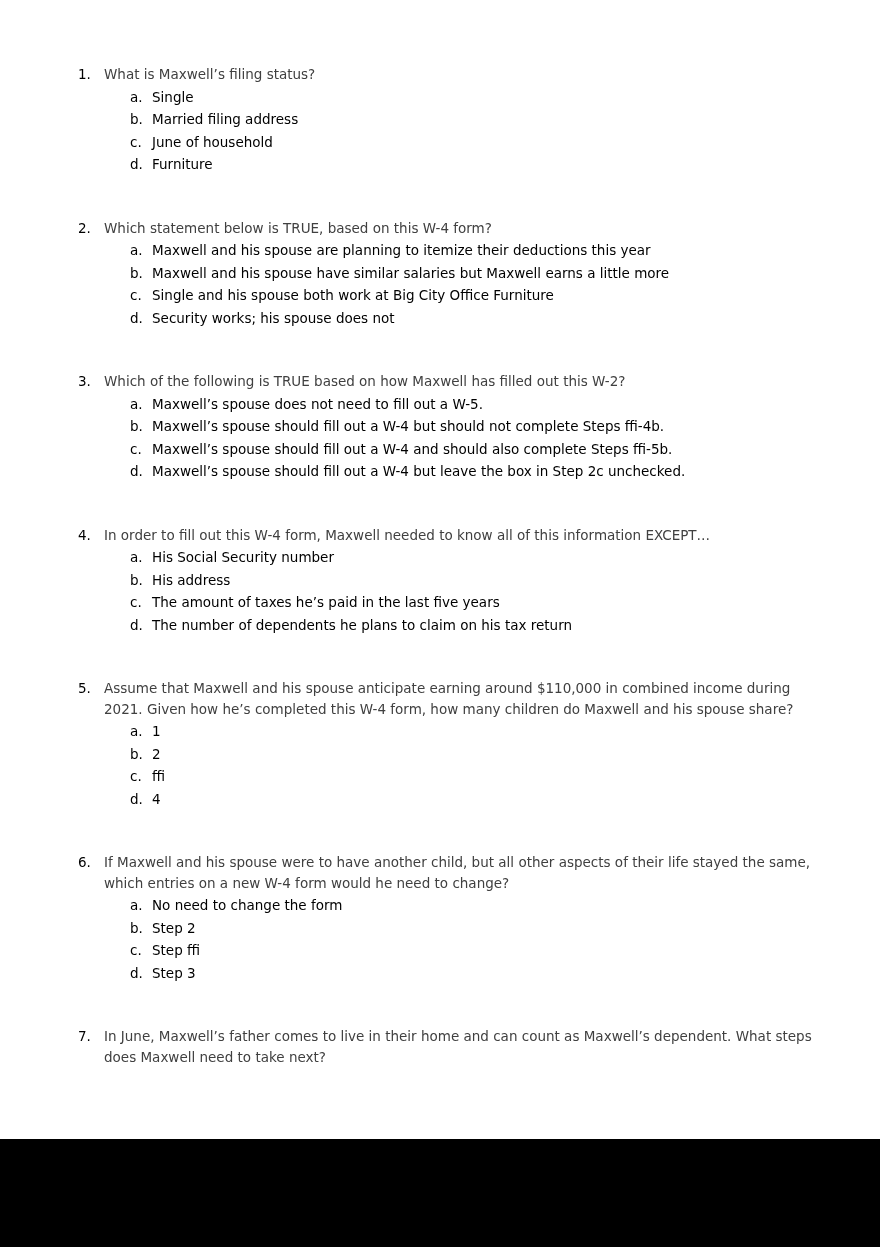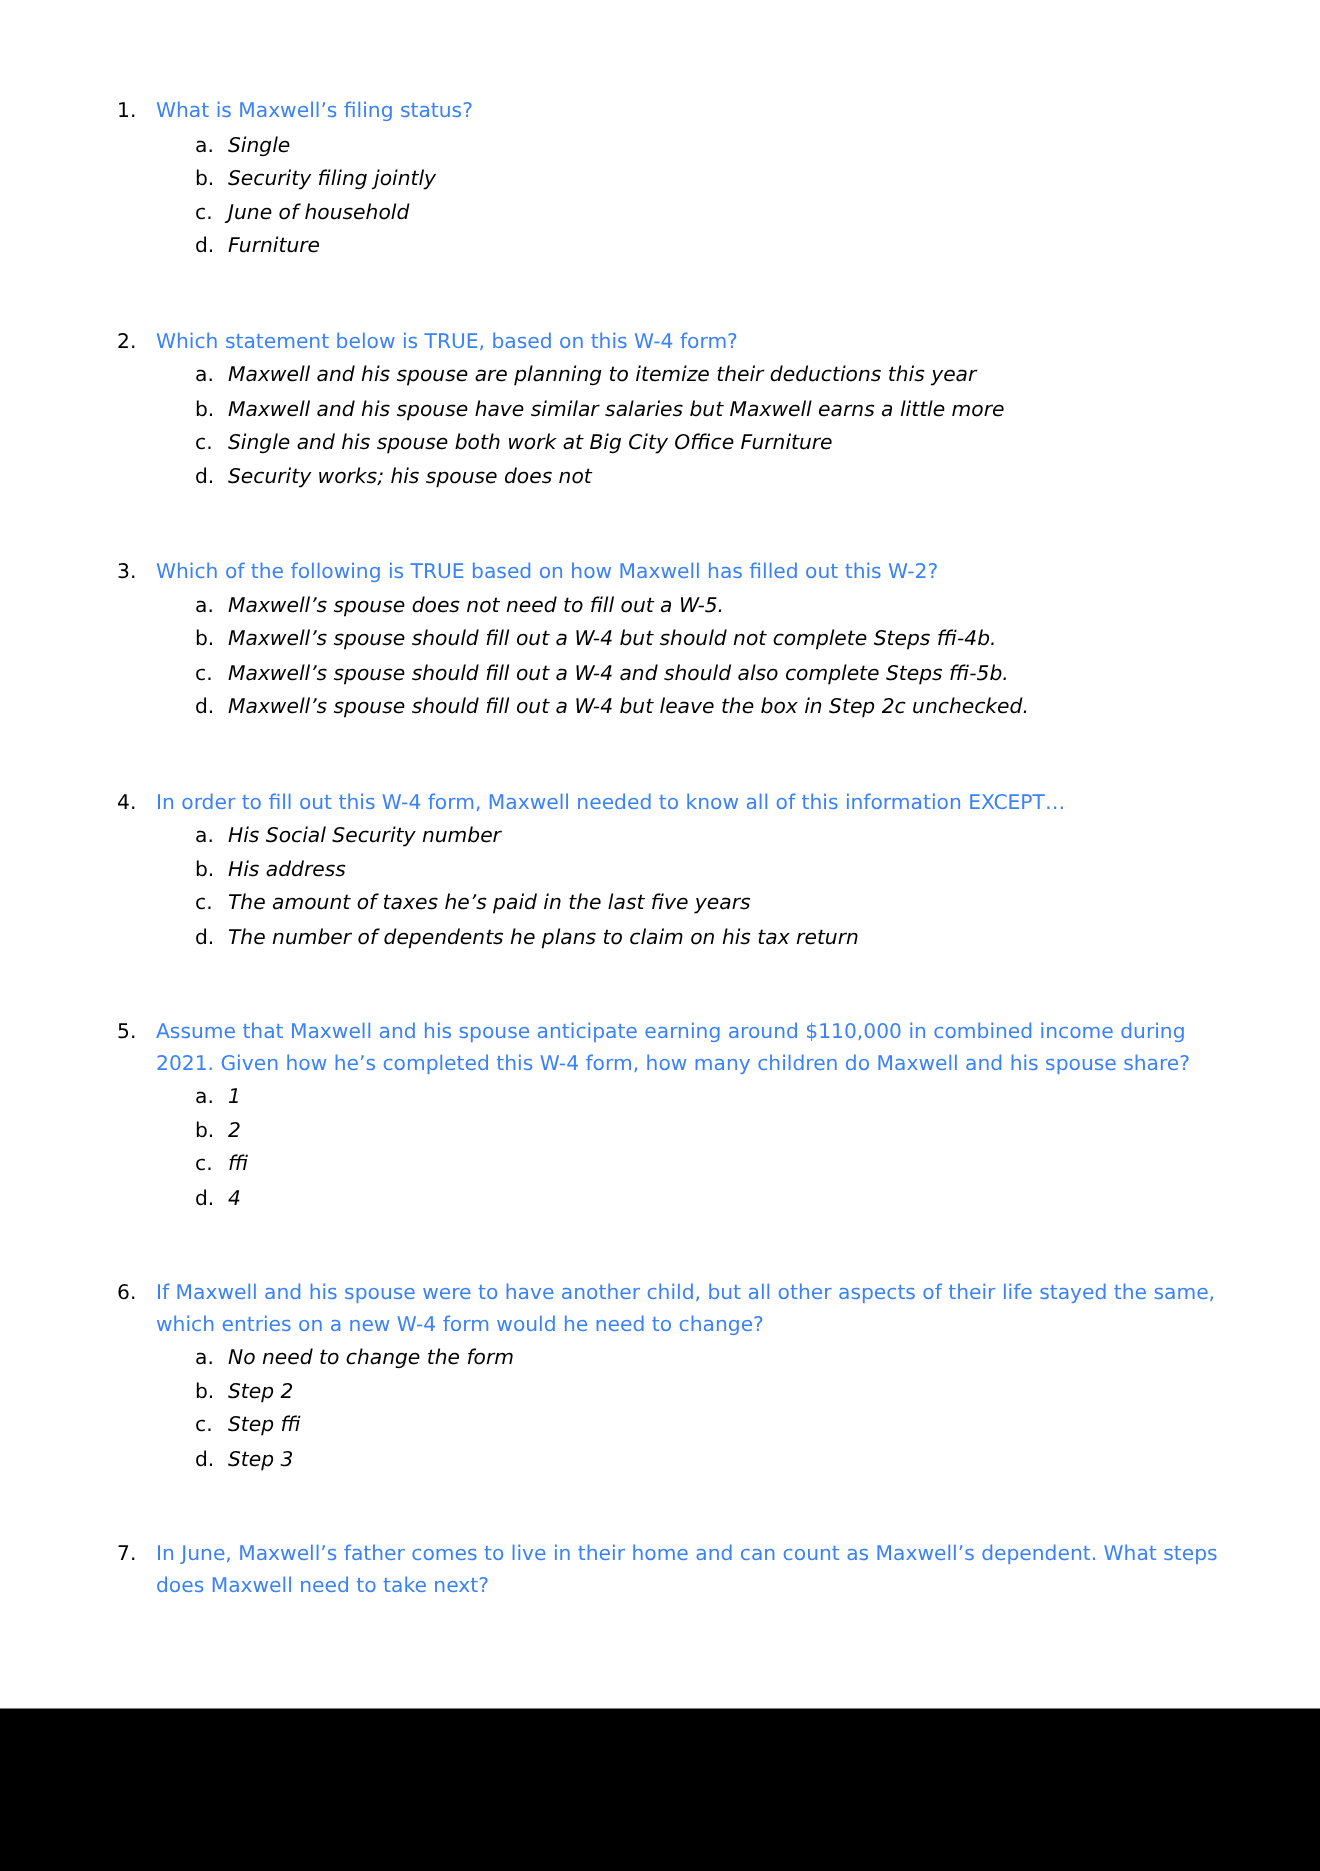--- a/index.html
+++ b/index.html
@@ -40,42 +40,41 @@
     width: 26px;
     flex: 0 0 26px;
     font-size: 13.5px;
     line-height: 20.5px;
     color: #000;
   }
   .q-text {
     flex: 1 1 auto;
     font-size: 13.5px;
     line-height: 20.5px;
-    color: #3b82f6;
+    color: #404040;
   }
   .options {
     margin-top: 2px;
     padding-left: 52px;
   }
   .opt-row {
     display: flex;
     align-items: flex-start;
     margin-bottom: 1px;
   }
   .opt-letter {
     width: 22px;
     flex: 0 0 22px;
     font-size: 13.5px;
     line-height: 21.5px;
   }
   .opt-text {
     flex: 1 1 auto;
     font-size: 13.5px;
     line-height: 21.5px;
-    font-style: italic;
   }
   .gap-lg { height: 16px; }
   .footer-bar {
     position: absolute;
     left: 0;
     top: 1139px;
     width: 880px;
     height: 108px;
     background: #000000;
   }
@@ -91,21 +90,21 @@
         <div class="q-num">1.</div>
         <div class="q-text">What is Maxwell’s filing status?</div>
       </div>
       <div class="options">
         <div class="opt-row">
           <div class="opt-letter">a.</div>
           <div class="opt-text">Single</div>
         </div>
         <div class="opt-row">
           <div class="opt-letter">b.</div>
-          <div class="opt-text">Security filing jointly</div>
+          <div class="opt-text">Married filing address</div>
         </div>
         <div class="opt-row">
           <div class="opt-letter">c.</div>
           <div class="opt-text">June of household</div>
         </div>
         <div class="opt-row">
           <div class="opt-letter">d.</div>
           <div class="opt-text">Furniture</div>
         </div>
       </div>

